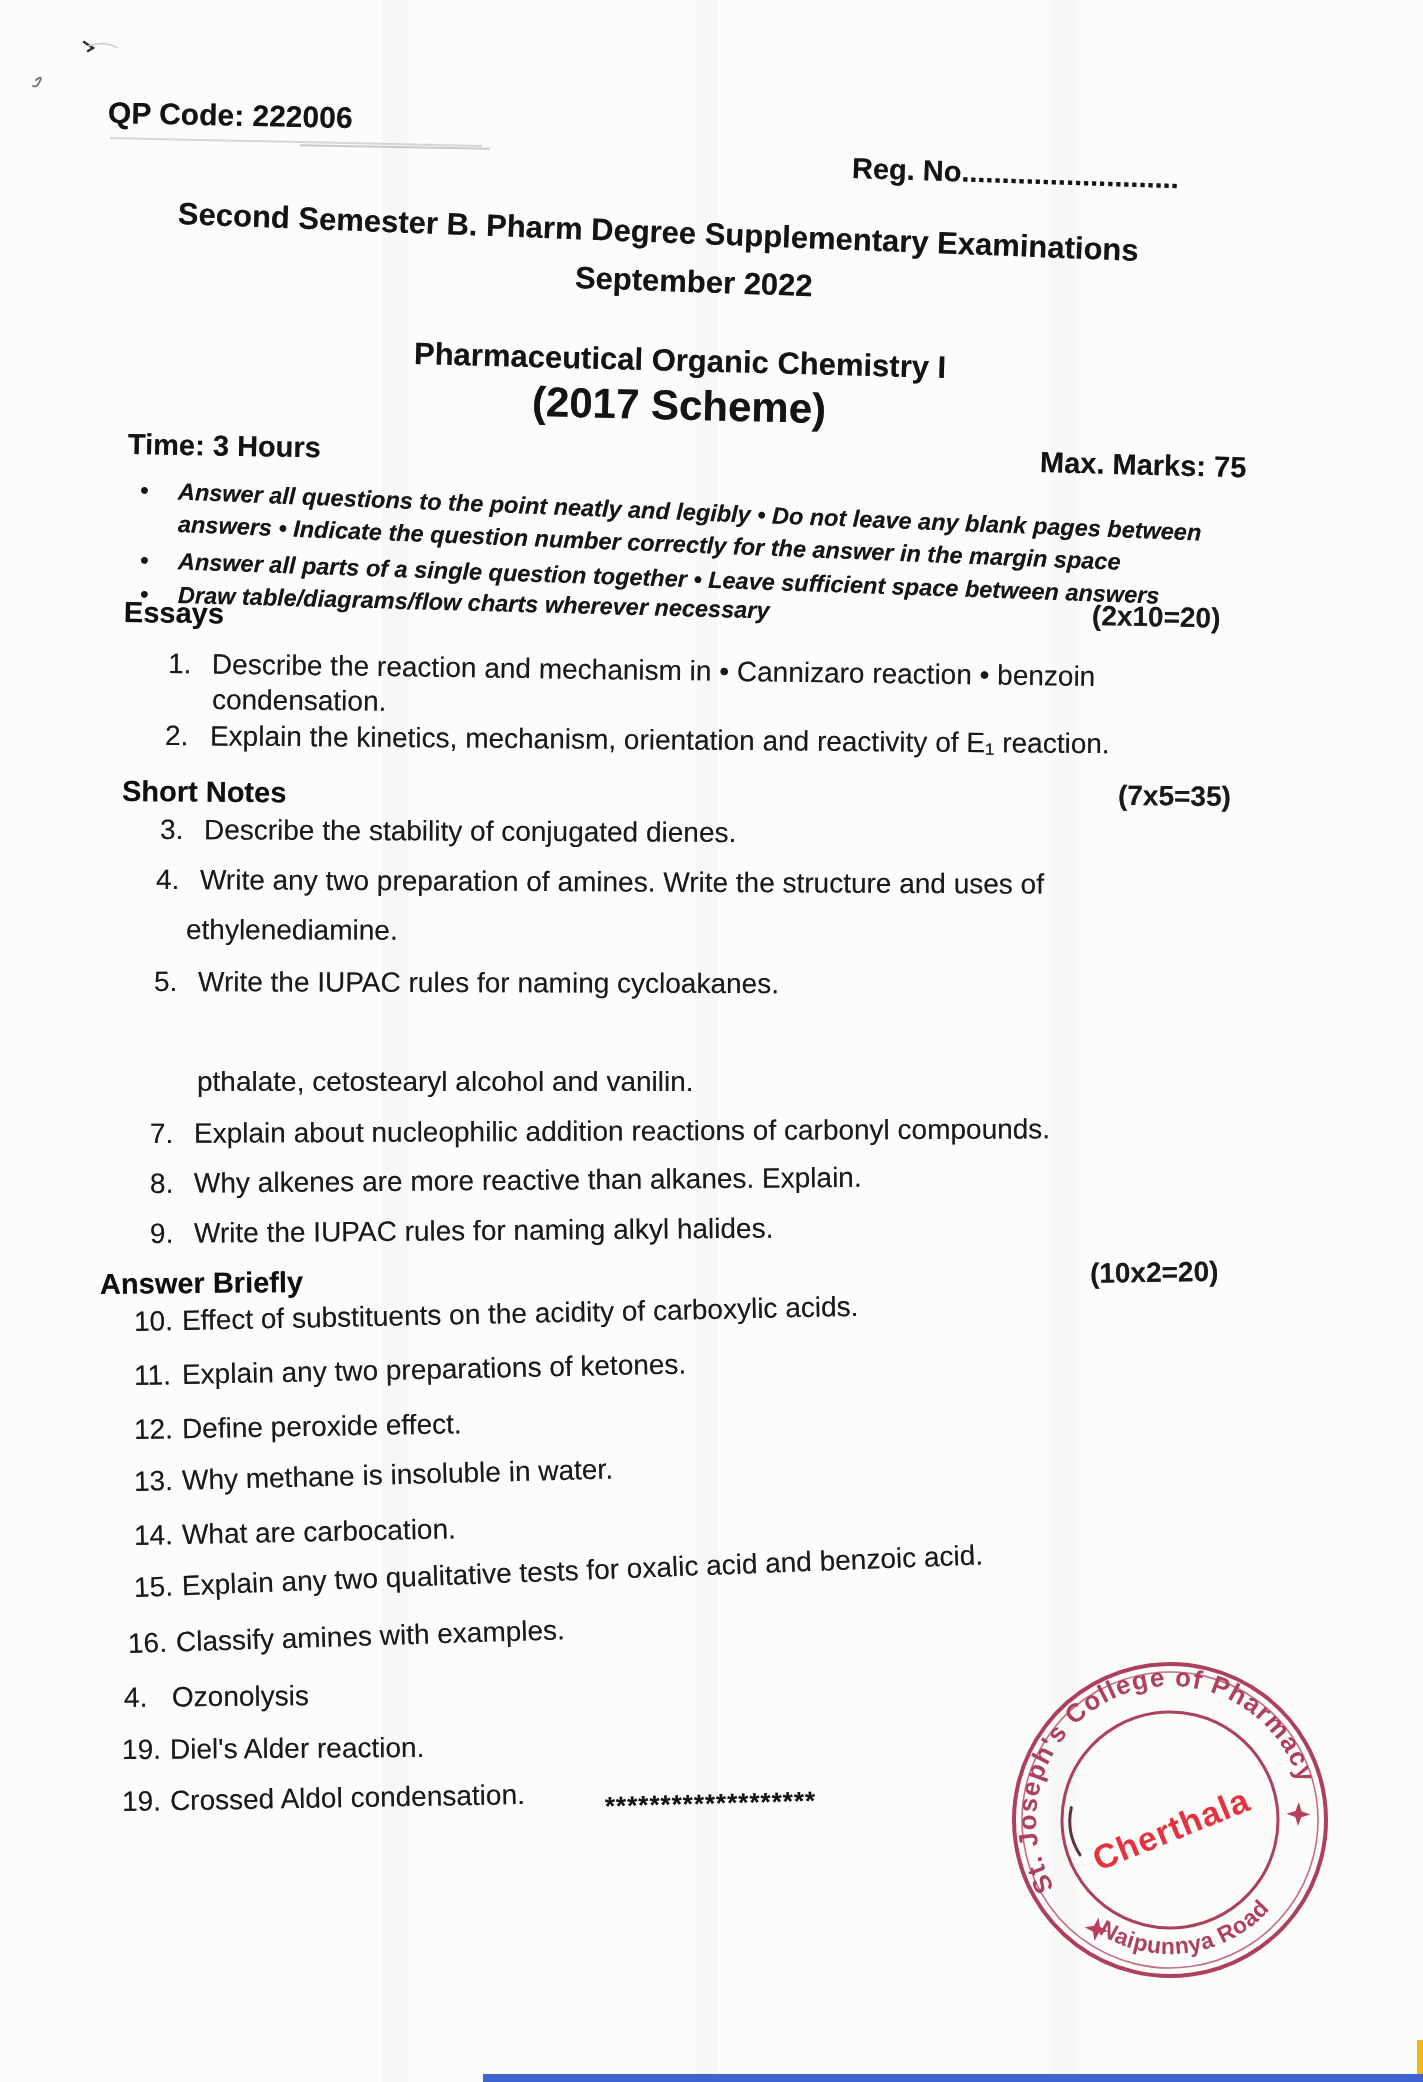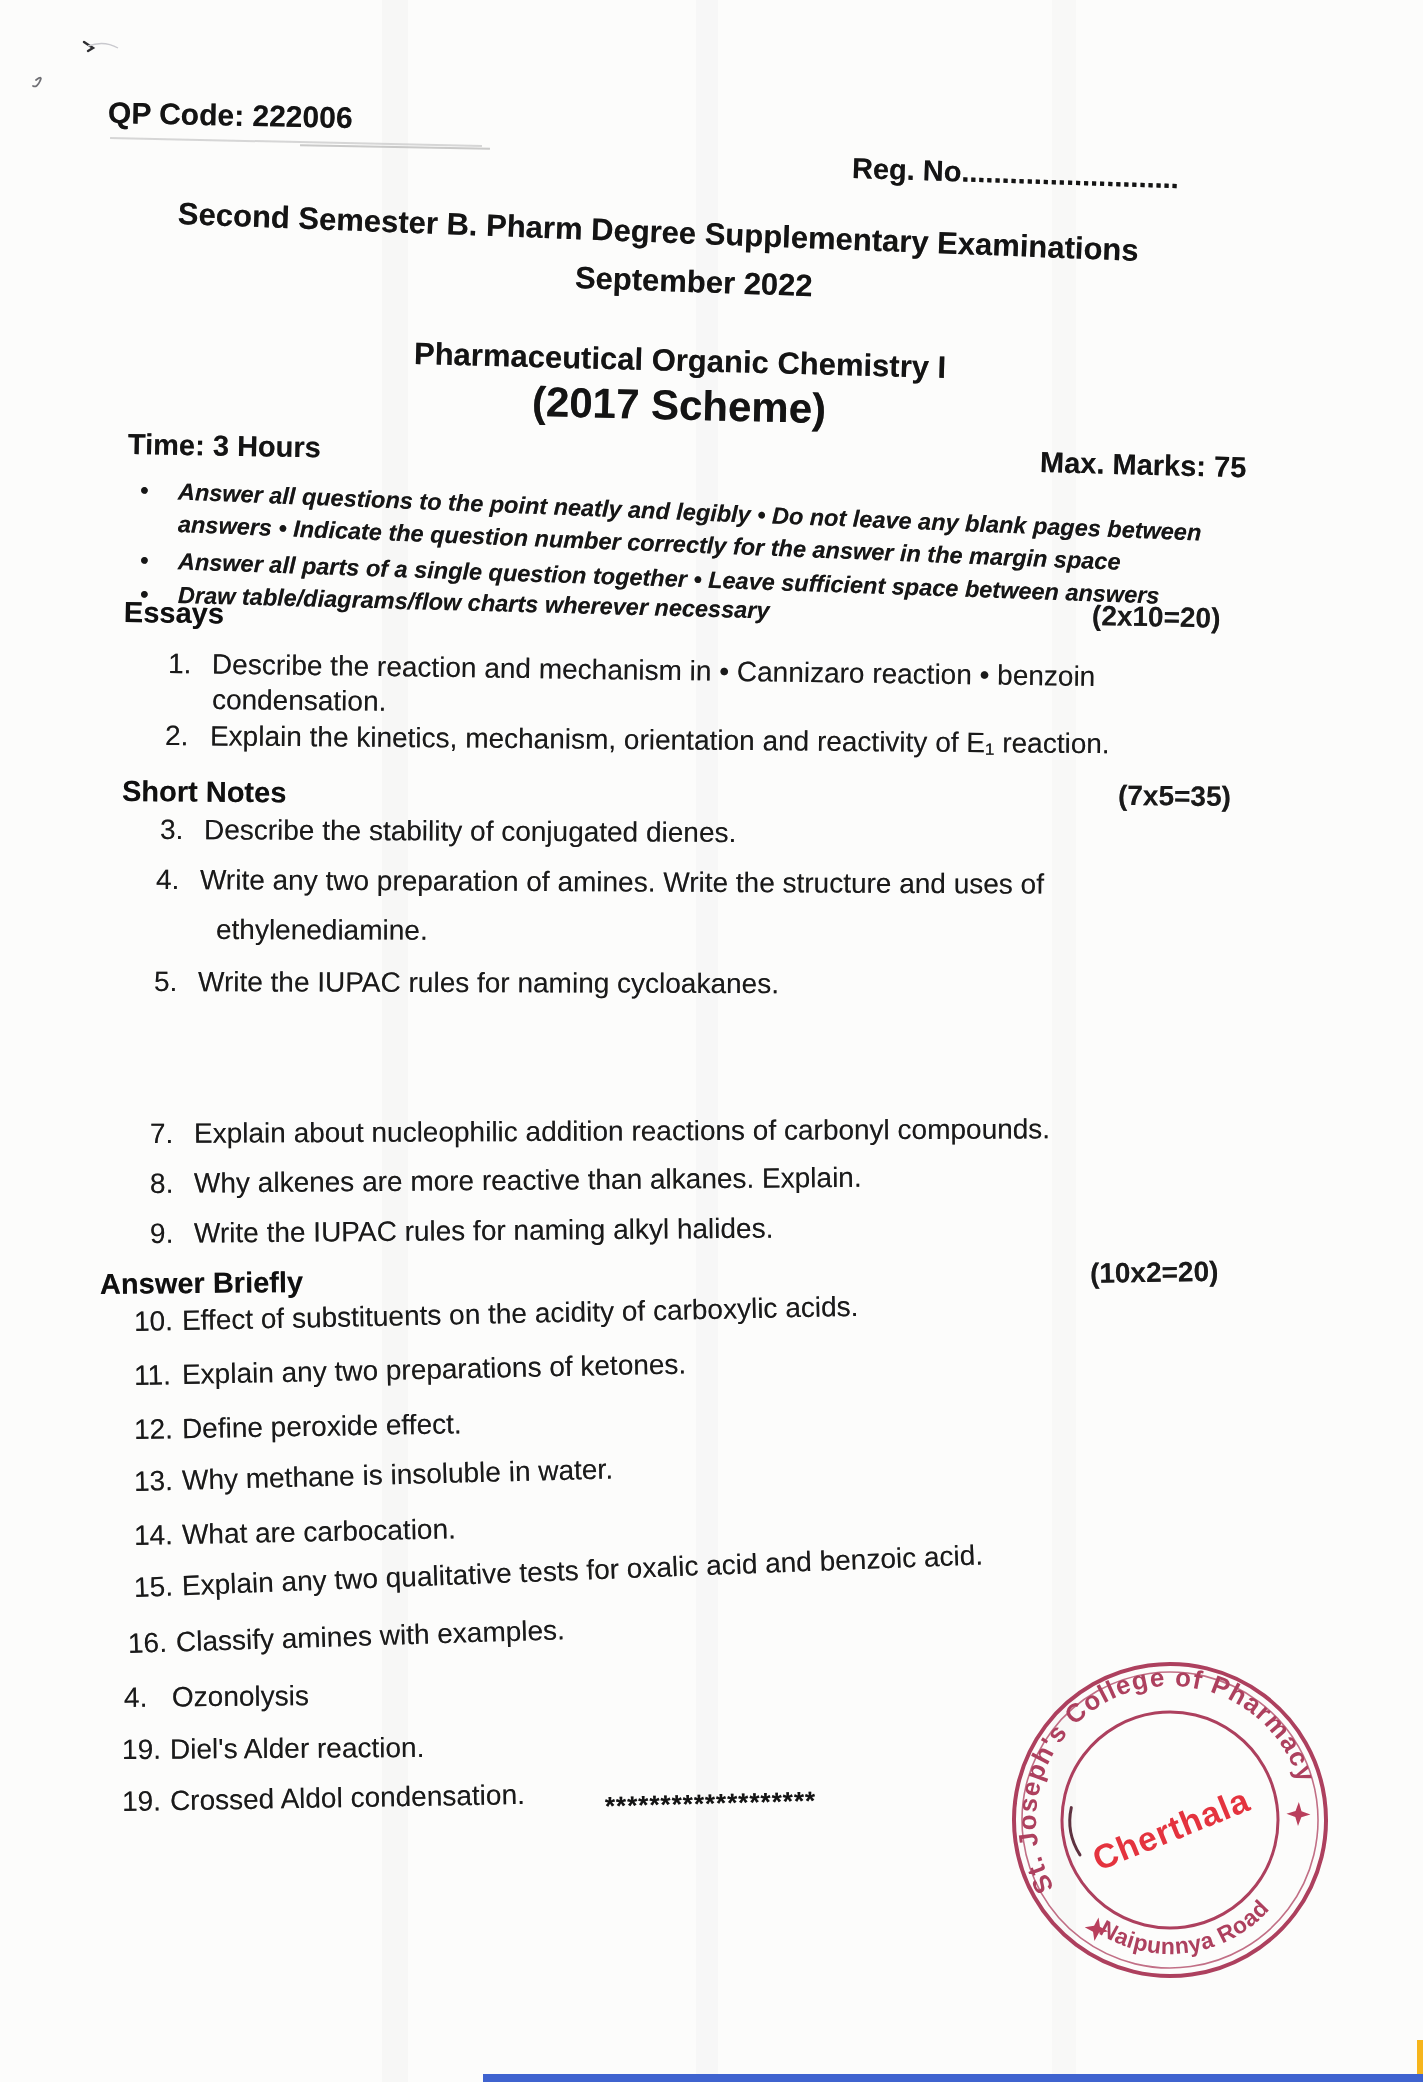--- a/index.html
+++ b/index.html
@@ -66,22 +66,23 @@
 
   <div class="ln q" style="left:168px;top:648px;--r:0.8deg"><span class="num" style="width:44px">1.</span><span>Describe the reaction and mechanism in • Cannizaro reaction • benzoin</span></div>
   <div class="ln q" style="left:212px;top:684px;--r:0.6deg">condensation.</div>
   <div class="ln q" style="left:165px;top:720px;--r:0.5deg"><span class="num" style="width:45px">2.</span><span>Explain the kinetics, mechanism, orientation and reactivity of E₁ reaction.</span></div>
 
   <div class="ln head" style="left:122px;top:775px;--r:0.5deg">Short Notes</div>
   <div class="ln marks" style="left:1118px;top:780px;--r:0.5deg">(7x5=35)</div>
 
   <div class="ln q" style="left:160px;top:814px;--r:0.3deg"><span class="num" style="width:44px">3.</span><span>Describe the stability of conjugated dienes.</span></div>
   <div class="ln q" style="left:156px;top:864px;--r:0.3deg"><span class="num" style="width:44px">4.</span><span>Write any two preparation of amines. Write the structure and uses of</span></div>
-  <div class="ln q" style="left:216px;top:914px;--r:0.2deg">ethylenediamine.</div>
+  <div class="ln q" style="left:186px;top:914px;--r:0.2deg">ethylenediamine.</div>
   <div class="ln q" style="left:154px;top:966px;--r:0.2deg"><span class="num" style="width:44px">5.</span><span>Write the IUPAC rules for naming cycloakanes.</span></div>
+  <div class="ln q" style="left:197px;top:1066px;--r:0deg">pthalate, cetostearyl alcohol and vanilin.</div>
   <div class="ln q" style="left:150px;top:1118px;--r:-0.3deg"><span class="num" style="width:44px">7.</span><span>Explain about nucleophilic addition reactions of carbonyl compounds.</span></div>
   <div class="ln q" style="left:150px;top:1168px;--r:-0.5deg"><span class="num" style="width:44px">8.</span><span>Why alkenes are more reactive than alkanes. Explain.</span></div>
   <div class="ln q" style="left:150px;top:1218px;--r:-0.5deg"><span class="num" style="width:44px">9.</span><span>Write the IUPAC rules for naming alkyl halides.</span></div>
 
   <div class="ln head" style="left:100px;top:1268px;--r:-0.6deg">Answer Briefly</div>
   <div class="ln marks" style="left:1090px;top:1258px;--r:-1deg">(10x2=20)</div>
 
   <div class="ln q" style="left:134px;top:1306px;--r:-1.2deg"><span class="num" style="width:48px">10.</span><span>Effect of substituents on the acidity of carboxylic acids.</span></div>
   <div class="ln q" style="left:134px;top:1360px;--r:-1.2deg"><span class="num" style="width:48px">11.</span><span>Explain any two preparations of ketones.</span></div>
   <div class="ln q" style="left:134px;top:1414px;--r:-1deg"><span class="num" style="width:48px">12.</span><span>Define peroxide effect.</span></div>

